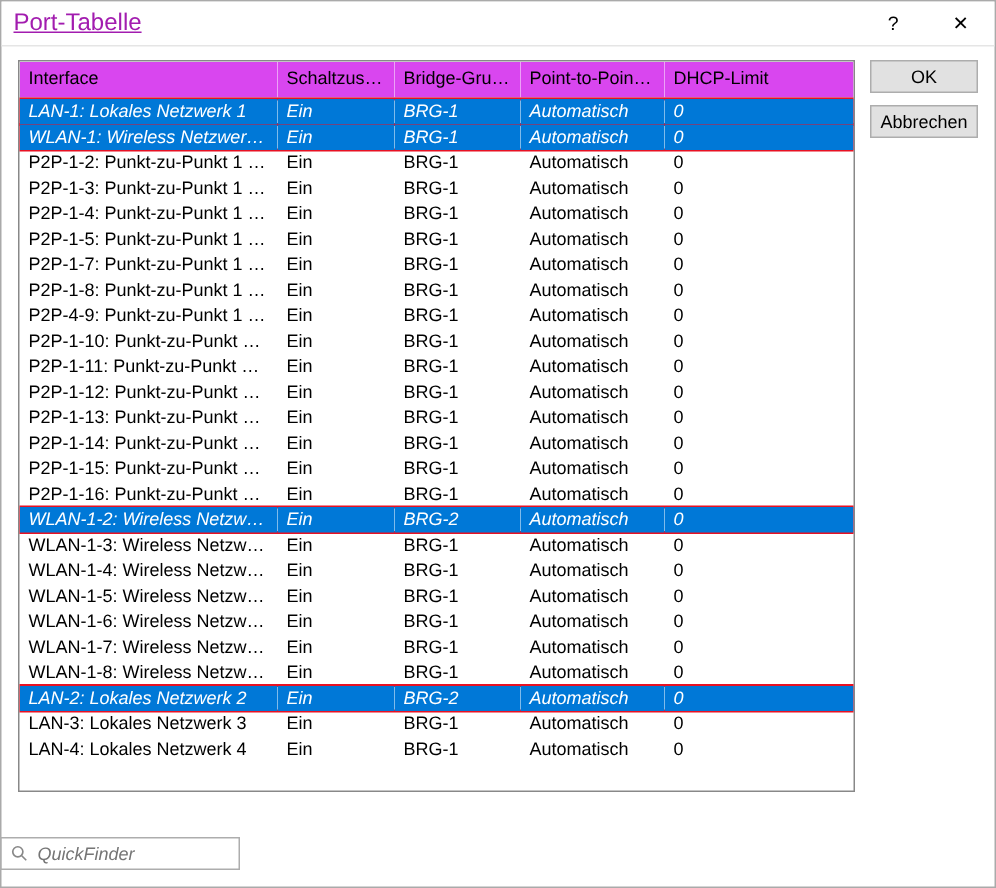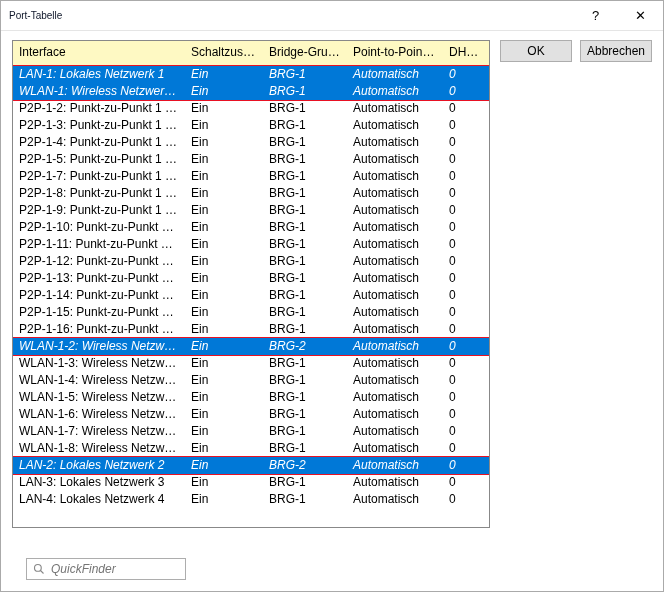--- a/index.html
+++ b/index.html
@@ -14,21 +14,21 @@
     border: 1px solid #aaa;
   }
   .titlebar {
     height: 30px;
     background: #fff;
     display: flex;
     align-items: center;
     padding-left: 8px;
     border-bottom: 1px solid #e5e5e5;
   }
-  .titlebar .title { flex: 1; font-size: 10px; color: #0f172a; }
+  .titlebar .title { flex: 1; font-size: 16px; color: #a21caf; text-decoration: underline; }
   .titlebar .tb-btn {
     width: 45px; height: 29px;
     display: flex; align-items: center; justify-content: center;
     font-size: 13px; color: #000;
   }
   .content {
     position: absolute;
     top: 30px; left: 0; right: 0; bottom: 0;
     padding: 10px 12px 12px 12px;
   }
@@ -49,21 +49,21 @@
   table {
     border-collapse: collapse;
     width: 100%;
     table-layout: fixed;
   }
   thead th {
     text-align: left;
     font-weight: normal;
     font-size: 12px;
     padding: 4px 6px 6px 6px;
-    background: #fef9c3;
+    background: #d946ef;
     border-bottom: 1px solid #d0d0d0;
     white-space: nowrap;
     overflow: hidden;
     text-overflow: ellipsis;
   }
   tbody td {
     padding: 0 6px;
     height: 17px;
     line-height: 17px;
     white-space: nowrap;
@@ -74,36 +74,36 @@
   tr.selected td { background: #0078d7; color: #fff; }
   tr.red-outline td { position: relative; font-style: italic; }
   tr.red-outline { outline: 2px solid #e81123; outline-offset: -1px; }
   .col-iface { width: 172px; }
   .col-sz { width: 78px; }
   .col-brg { width: 84px; }
   .col-p2p { width: 96px; }
   .col-dhcp { width: auto; }
   .side-buttons {
     display: flex;
-    flex-direction: row;
+    flex-direction: column;
     gap: 8px;
   }
   .btn {
     width: 72px;
     height: 22px;
     border: 1px solid #adadad;
     background: #e1e1e1;
     font-size: 12px;
     text-align: center;
     line-height: 20px;
     cursor: default;
   }
   .bottom-row {
     position: absolute;
-    left: 26px;
+    left: 0;
     bottom: 12px;
     width: 480px;
     display: flex;
     align-items: center;
     gap: 8px;
     margin-top: 8px;
   }
   .quickfinder {
     width: 160px;
     height: 22px;
@@ -209,21 +209,21 @@
                 <td>0</td>
               </tr>
               <tr>
                 <td>P2P-1-8: Punkt-zu-Punkt 1 - 8</td>
                 <td>Ein</td>
                 <td>BRG-1</td>
                 <td>Automatisch</td>
                 <td>0</td>
               </tr>
               <tr>
-                <td>P2P-1-9: Punkt-zu-Punkt 1 - 9</td>
+                <td>P2P-4-9: Punkt-zu-Punkt 1 - 9</td>
                 <td>Ein</td>
                 <td>BRG-1</td>
                 <td>Automatisch</td>
                 <td>0</td>
               </tr>
               <tr>
                 <td>P2P-1-10: Punkt-zu-Punkt 1 - 10</td>
                 <td>Ein</td>
                 <td>BRG-1</td>
                 <td>Automatisch</td>

